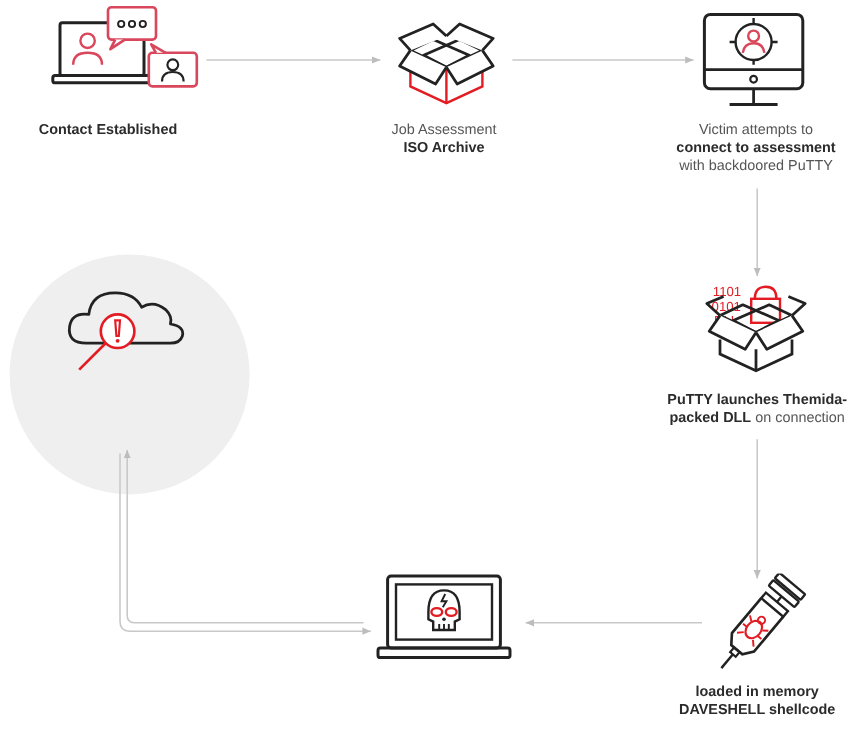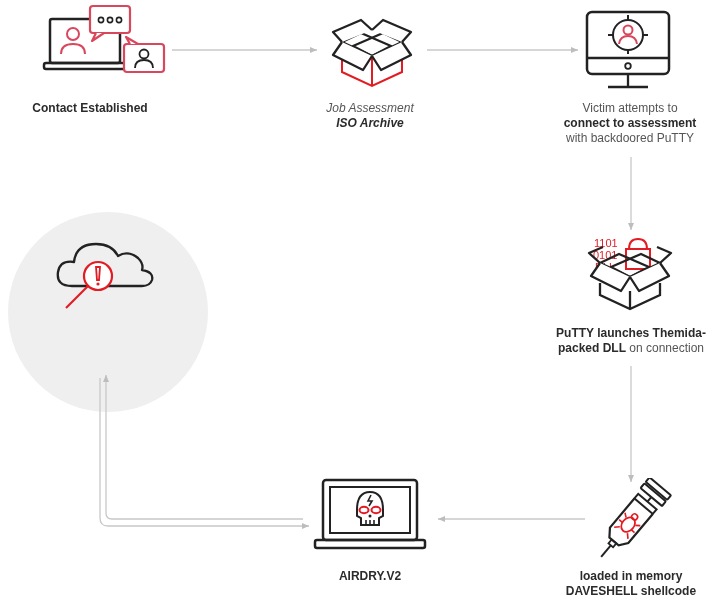--- a/index.html
+++ b/index.html
@@ -125,21 +125,21 @@
     <circle cx="50" cy="44" r="14" fill="#fff" stroke="#e31b23" stroke-width="2.2"></circle>
     <path d="M48,35 L52,35 L51,48 L49,48 Z" fill="none" stroke="#e31b23" stroke-width="1.8"></path>
     <circle cx="50" cy="52" r="1.6" fill="#e31b23"></circle>
     <line x1="40" y1="54" x2="18" y2="76" stroke="#e31b23" stroke-width="2.2"></line>
   </svg>
 
   <div class="node" style="left:10px;top:101px;width:160px;">
     <span class="l"><b>Contact Established</b></span>
   </div>
 
-  <div class="node" style="left:290px;top:101px;width:160px;font-style:italic;">
+  <div class="node" style="left:290px;top:101px;width:160px;">
     <span class="l"><span>Job Assessment</span></span>
     <span class="l"><b>ISO Archive</b></span>
   </div>
 
   <div class="node" style="left:545px;top:326px;width:172px;">
     <span class="l"><b>PuTTY launches Themida-</b></span>
     <span class="l"><b>packed DLL</b><span> on connection</span></span>
   </div>
 
   <div class="node" style="left:545px;top:101px;width:170px;">
@@ -147,17 +147,16 @@
     <span class="l"><b>connect to assessment</b></span>
     <span class="l"><span>with backdoored PuTTY</span></span>
   </div>
 
   <div class="node" style="left:548px;top:569px;width:166px;">
     <span class="l"><b>loaded in memory</b></span>
     <span class="l"><b>DAVESHELL shellcode</b></span>
   </div>
 
   <div class="node" style="left:290px;top:569px;width:160px;">
-    <span class="l"><b>AIRDRY.V2</b></span>
   </div>
 
 
 </div>
 
 </body></html>

